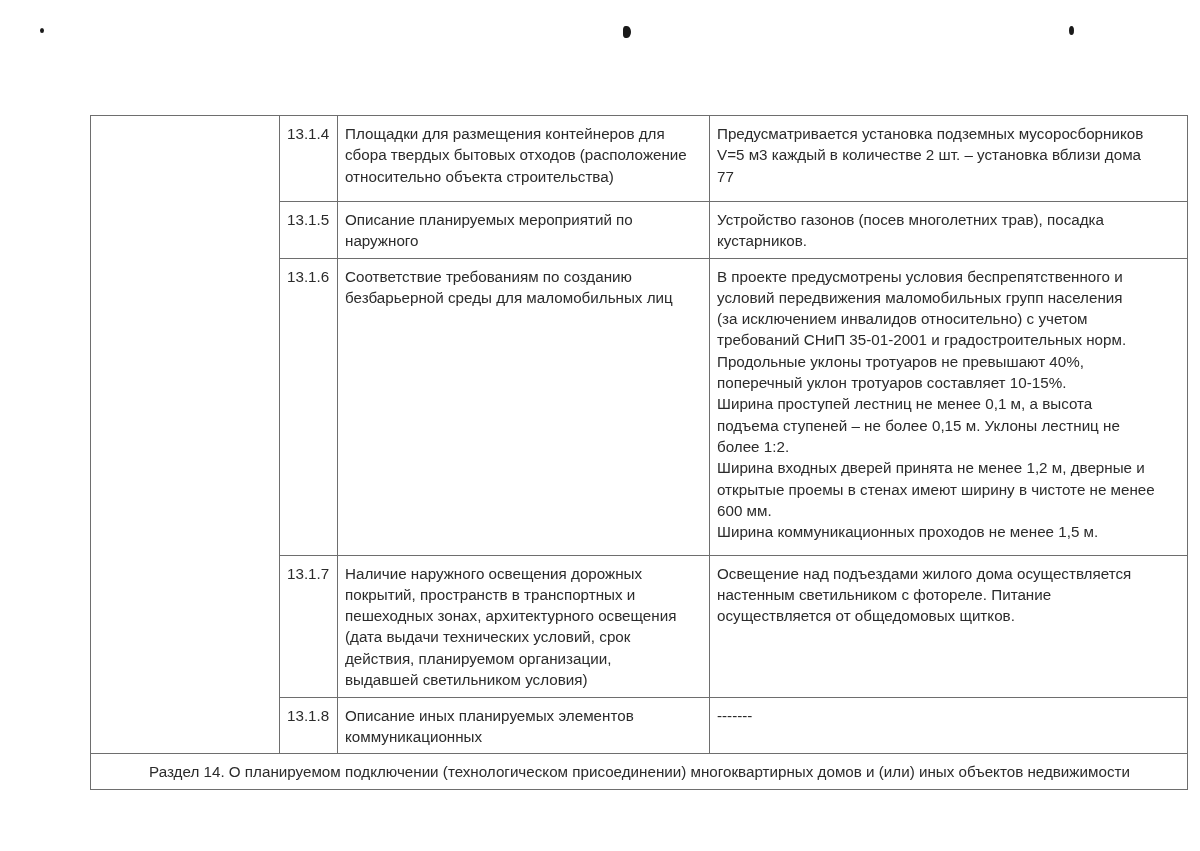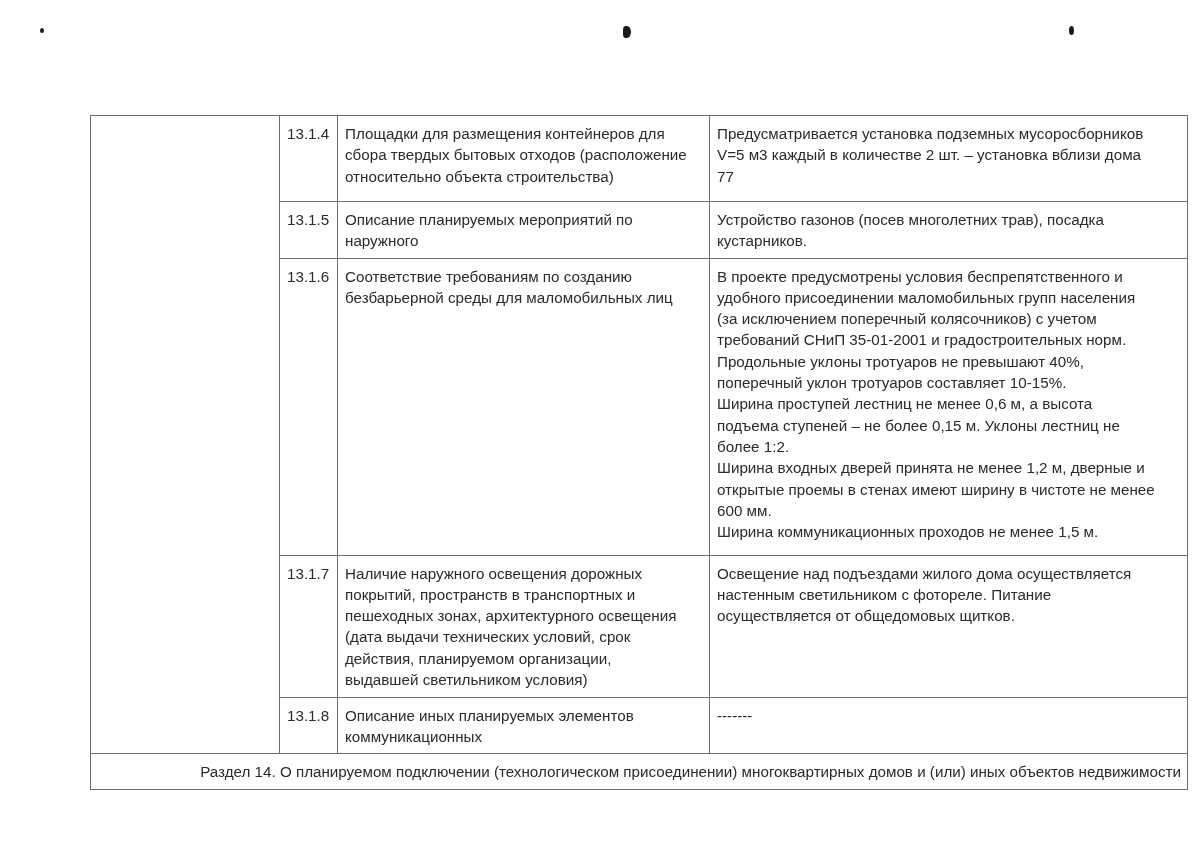--- a/index.html
+++ b/index.html
@@ -20,21 +20,21 @@
   td.c1 { width: 44px; padding-left: 7px; padding-right: 4px; white-space: nowrap; }
   td.c2 { width: 358px; margin-left: 40px; }
   td.c3 { }
   .line { display: block; }
   tr.r134 td { height: 72px; }
   tr.r135 td { height: 40px; }
   tr.r136 td { height: 283px; }
   tr.r137 td { height: 128px; }
   tr.r138 td { height: 42px; }
   td.section {
-    text-align: right; padding: 9px 6px 11px 6px; font-size: 15.2px; height: 22px;
+    text-align: center; padding: 9px 6px 11px 6px; font-size: 15.2px; height: 22px;
   }
 </style>
 </head>
 <body>
 
 <div class="speck" style="left:40px;top:28px;width:4px;height:5px;"></div>
 <div class="speck" style="left:623px;top:26px;width:8px;height:12px;border-radius:40% 60% 60% 40%;"></div>
 <div class="speck" style="left:1069px;top:26px;width:5px;height:9px;"></div>
 
 <table class="doc">
@@ -65,26 +65,26 @@
       </td>
     </tr>
     <tr class="r136">
       <td class="c1">13.1.6</td>
       <td class="c2">
         <span class="line">Соответствие требованиям по созданию</span>
         <span class="line">безбарьерной среды для маломобильных лиц</span>
       </td>
       <td class="c3">
         <span class="line">В проекте предусмотрены условия беспрепятственного и</span>
-        <span class="line">удобного присоединении маломобильных групп населения</span>
-        <span class="line">(за исключением поперечный колясочников) с учетом</span>
+        <span class="line">условий передвижения маломобильных групп населения</span>
+        <span class="line">(за исключением инвалидов относительно) с учетом</span>
         <span class="line">требований СНиП 35-01-2001 и градостроительных норм.</span>
         <span class="line">Продольные уклоны тротуаров не превышают 40%,</span>
         <span class="line">поперечный уклон тротуаров составляет 10-15%.</span>
-        <span class="line">Ширина проступей лестниц не менее 0,6 м, а высота</span>
+        <span class="line">Ширина проступей лестниц не менее 0,1 м, а высота</span>
         <span class="line">подъема ступеней – не более 0,15 м. Уклоны лестниц не</span>
         <span class="line">более 1:2.</span>
         <span class="line">Ширина входных дверей принята не менее 1,2 м, дверные и</span>
         <span class="line">открытые проемы в стенах имеют ширину в чистоте не менее</span>
         <span class="line">600 мм.</span>
         <span class="line">Ширина коммуникационных проходов не менее 1,5 м.</span>
       </td>
     </tr>
     <tr class="r137">
       <td class="c1">13.1.7</td>

